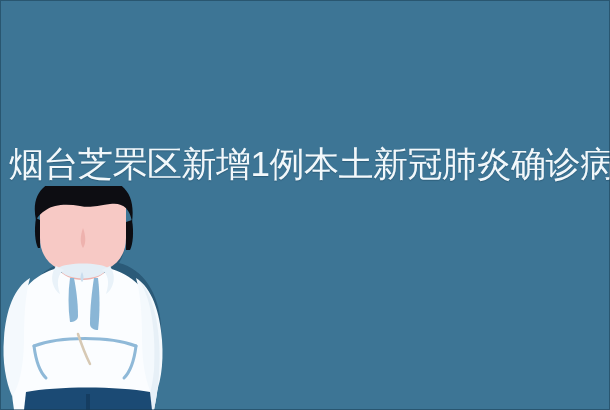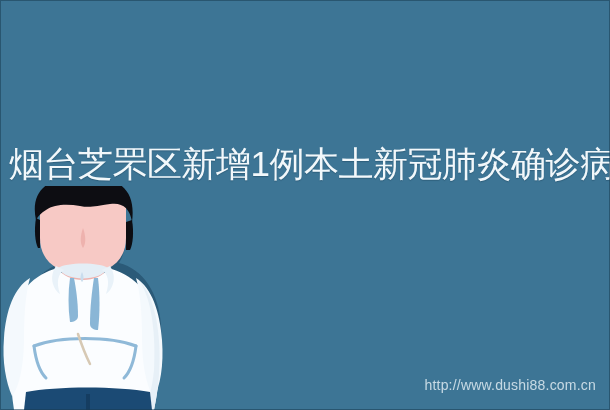--- a/index.html
+++ b/index.html
@@ -120,15 +120,14 @@
       <path d="M140 96 C152 114 156 150 154 184 C152 204 148 216 144 224
                L154 224 C160 198 162 162 156 132 C152 114 148 104 140 96 Z" fill="#e7f0f7"></path>
 
       <path d="M26 206 C56 200 118 200 150 206 L152 224 L24 224 Z" fill="#1b4a74"></path>
       <path d="M86 208 L90 208 L90 224 L86 224 Z" fill="#153d61"></path>
     </svg>
   </div>
 
   <div class="headline">烟台芝罘区新增1例本土新冠肺炎确诊病例</div>
 
-  <div class="watermark">http://www.dushi88.com.cn</div>
 
 </div>
 
 </body></html>

